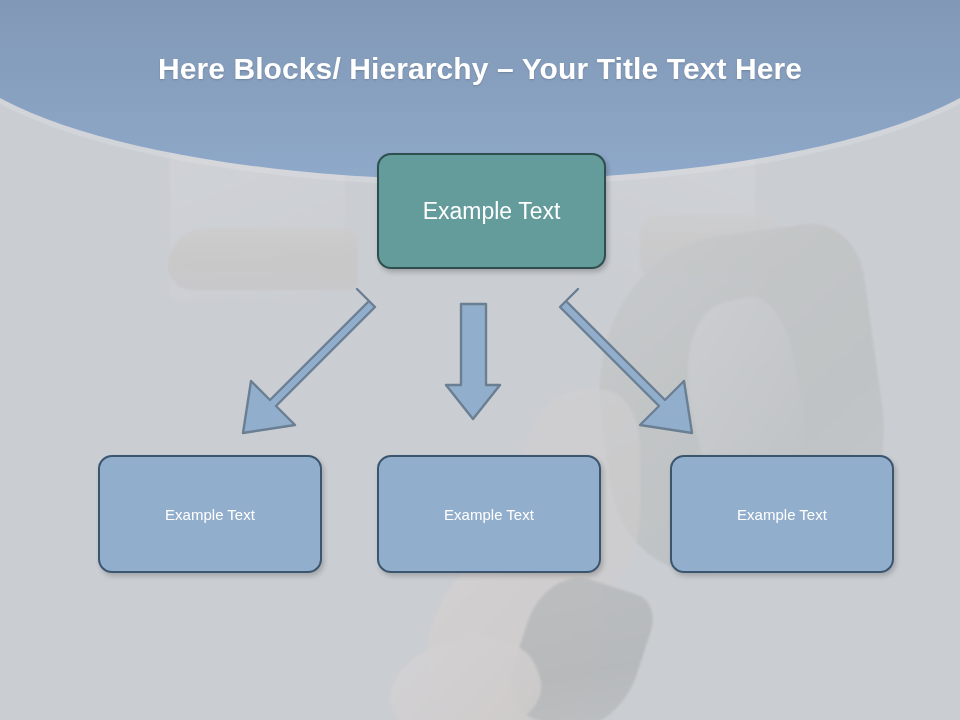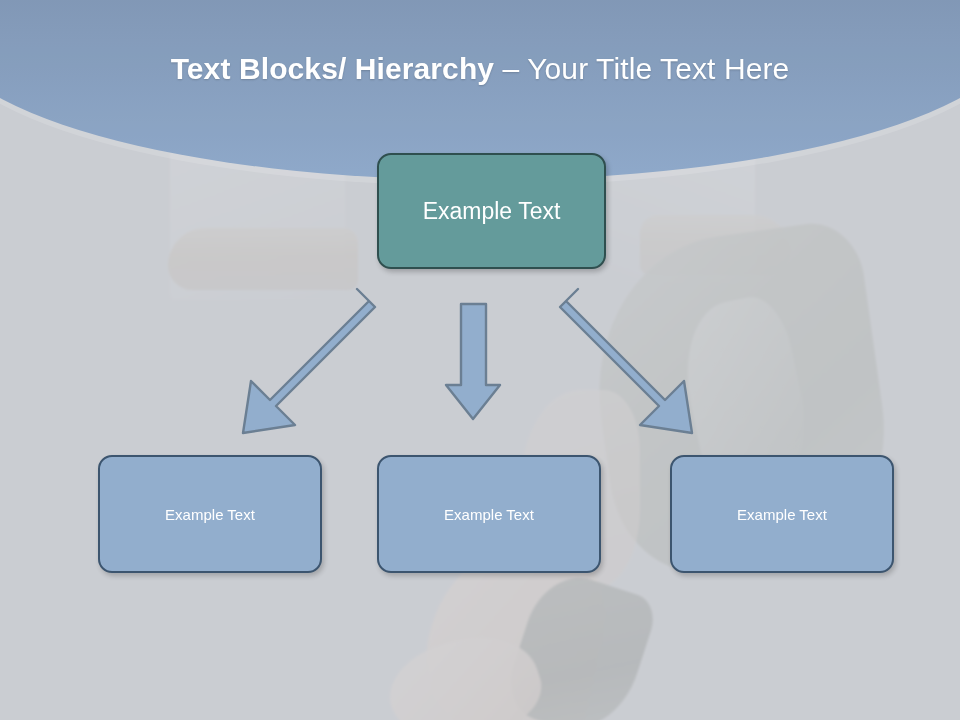--- a/index.html
+++ b/index.html
@@ -126,21 +126,21 @@
     right: 0;
     top: 52px;
     text-align: center;
     color: #ffffff;
     font-size: 30px;
     letter-spacing: .1px;
     white-space: nowrap;
     text-shadow: 0 1px 2px rgba(0,0,0,.18);
   }
   .slide-title .strong { font-weight: bold; }
-  .slide-title .light  { font-weight: normal; }
+  .slide-title .light  { font-weight: bold; }
 
   
   .node {
     position: absolute;
     display: flex;
     align-items: center;
     justify-content: center;
     box-sizing: border-box;
     color: #ffffff;
     text-align: center;
@@ -189,21 +189,21 @@
     <div class="photo-shape ph-arm"></div>
     <div class="photo-shape ph-strap"></div>
     <div class="photo-shape ph-hand"></div>
   </div>
   <div class="photo-wash"></div>
 
   <div class="header-band"></div>
   <div class="header-band-soft"></div>
 
   <div class="slide-title">
-    <span class="strong">Text Blocks/ Hierarchy </span><span class="light">– Your Title Text Here</span>
+    <span class="strong">Here Blocks/ Hierarchy </span><span class="light">– Your Title Text Here</span>
   </div>
 
   <svg class="arrows" width="960" height="720" viewBox="0 0 960 720">
 
     <g>
       <polygon points="355,288 374,306 272,408 291,427 244,434 251,387 270,406 372,304" fill="none" stroke="none"></polygon>
       <polygon points="357,289 375,307 276,406 295,425 243,433 251,381 270,400 369,301" fill="#92aecd" stroke="#6b7f93" stroke-width="2.4" stroke-linejoin="round"></polygon>
     </g>
 
     <g>

